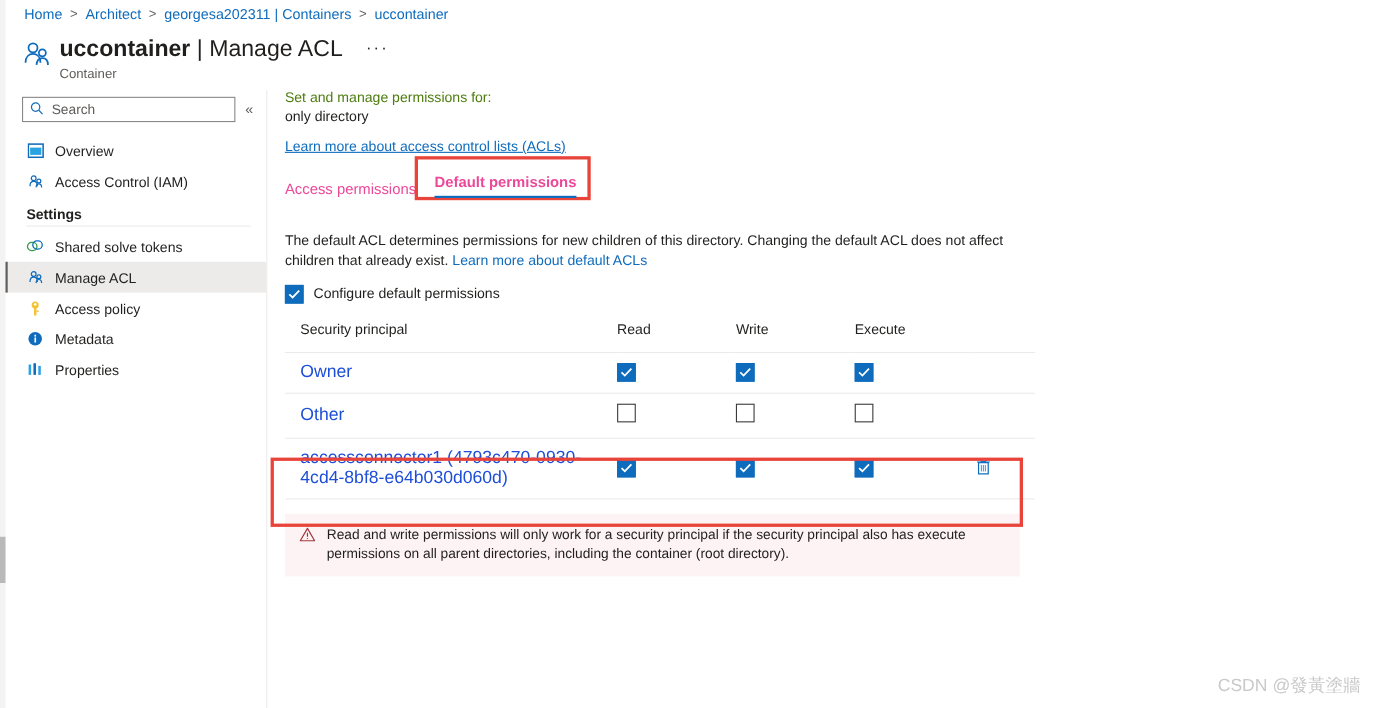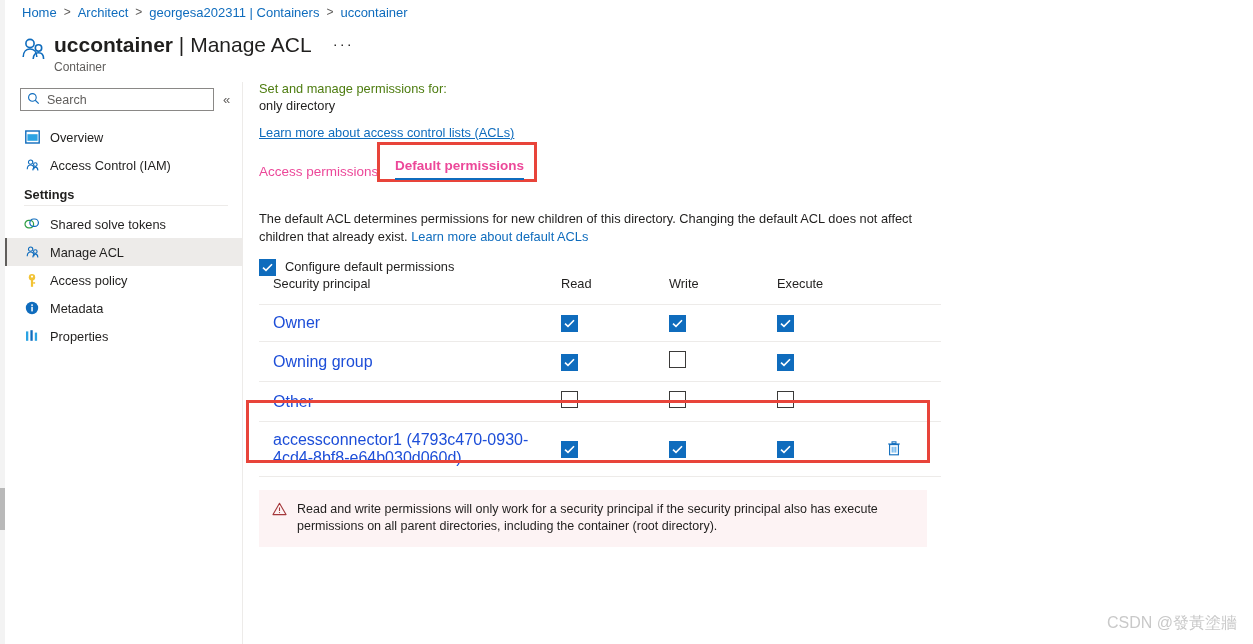--- a/index.html
+++ b/index.html
@@ -314,21 +314,21 @@
   }
   .cmd-label {
     margin-left: 8px;
     font-size: 12.8px;
     color: #201f1e;
     white-space: nowrap;
   }
 
   
   #acl-table {
-    margin-top: 0;
+    margin-top: 16px;
     width: 668px;
     border-collapse: collapse;
     table-layout: fixed;
   }
   #acl-table th {
     text-align: left;
     font-size: 12.8px;
     font-weight: normal;
     color: #201f1e;
     padding: 0 0 13px 0;
@@ -584,35 +584,20 @@
             <td class="col-perm"><span class="cbox checked">
                 <svg width="11" height="9" viewBox="0 0 11 9">
                   <polyline points="1,4.6 4,7.4 10,1.2" fill="none" stroke="#ffffff" stroke-width="1.6"></polyline>
                 </svg>
               </span></td>
             <td class="col-perm"><span class="cbox checked">
                 <svg width="11" height="9" viewBox="0 0 11 9">
                   <polyline points="1,4.6 4,7.4 10,1.2" fill="none" stroke="#ffffff" stroke-width="1.6"></polyline>
                 </svg>
               </span></td>
-            <td class="col-perm"><span class="cbox checked">
-                <svg width="11" height="9" viewBox="0 0 11 9">
-                  <polyline points="1,4.6 4,7.4 10,1.2" fill="none" stroke="#ffffff" stroke-width="1.6"></polyline>
-                </svg>
-              </span></td>
-            <td class="col-action"></td>
-          </tr>
-          <tr>
-            <td class="col-principal"><span class="principal-text">Owning group</span></td>
-            <td class="col-perm"><span class="cbox checked">
-                <svg width="11" height="9" viewBox="0 0 11 9">
-                  <polyline points="1,4.6 4,7.4 10,1.2" fill="none" stroke="#ffffff" stroke-width="1.6"></polyline>
-                </svg>
-              </span></td>
-            <td class="col-perm"><span class="cbox unchecked"></span></td>
             <td class="col-perm"><span class="cbox checked">
                 <svg width="11" height="9" viewBox="0 0 11 9">
                   <polyline points="1,4.6 4,7.4 10,1.2" fill="none" stroke="#ffffff" stroke-width="1.6"></polyline>
                 </svg>
               </span></td>
             <td class="col-action"></td>
           </tr>
           <tr>
             <td class="col-principal"><span class="principal-text">Other</span></td>
             <td class="col-perm"><span class="cbox unchecked"></span></td>

